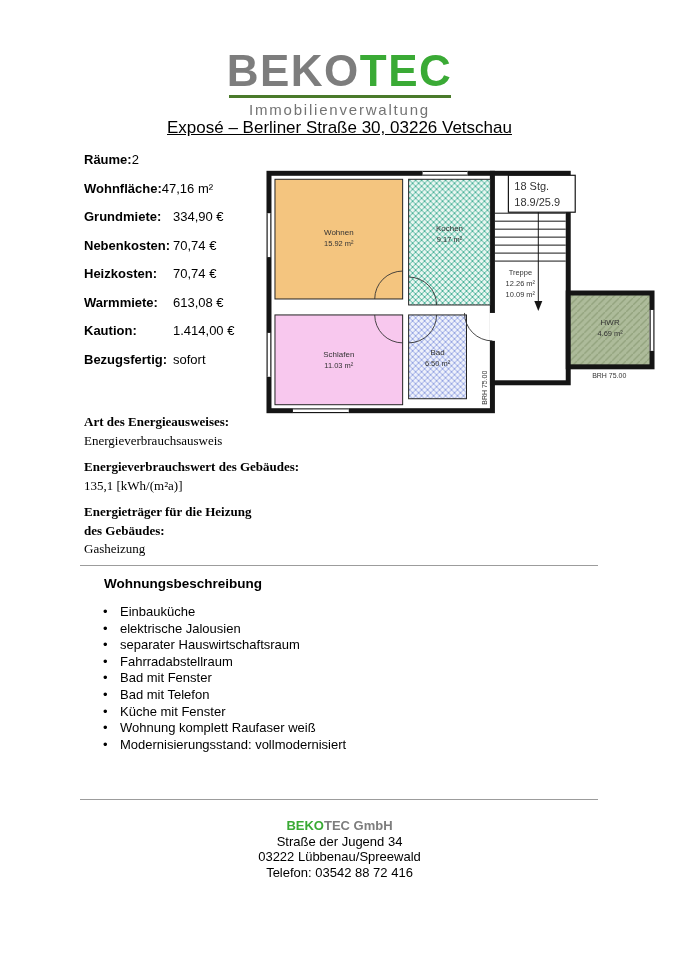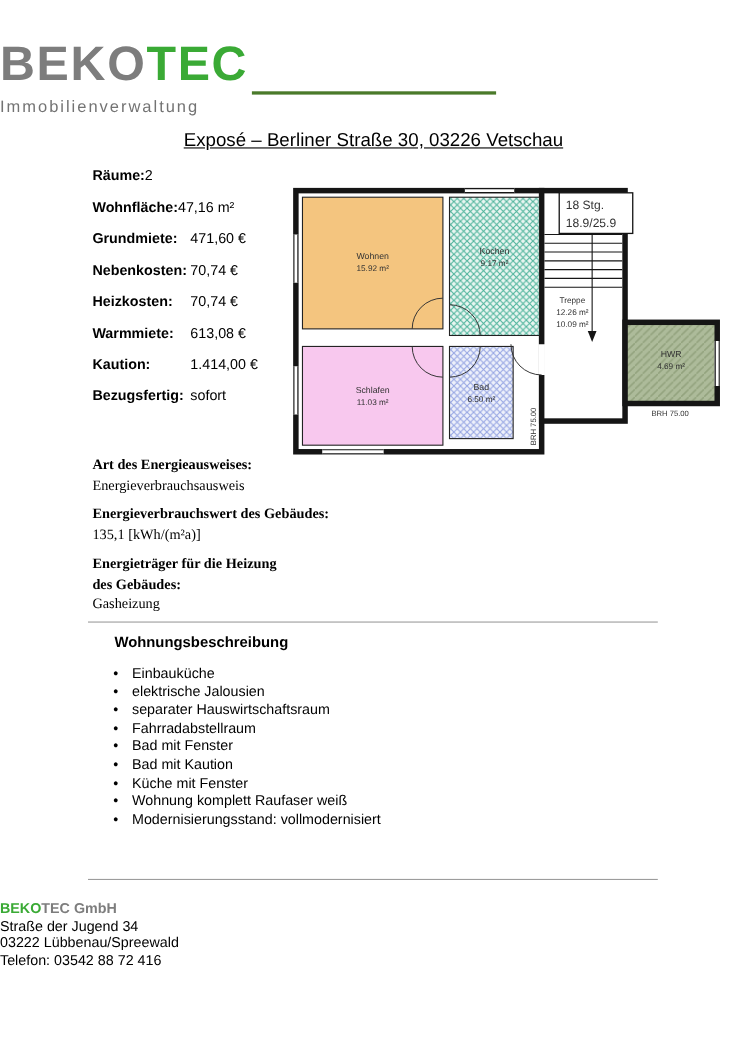--- a/index.html
+++ b/index.html
@@ -1,21 +1,21 @@
 <!DOCTYPE html>
 <html><head>
 <meta charset="utf-8">
 <style>
   * { margin:0; padding:0; box-sizing:border-box; }
   html,body { background:#ffffff; }
   body { font-family:"Liberation Sans", sans-serif; color:#000; }
   .page { position:relative; width:679px; height:960px; background:#fff; overflow:hidden; margin:0 auto; }
 
   
-  .logo { position:absolute; top:36px; left:0; right:0; }
+  .logo { position:absolute; top:48px; left:0; right:0; text-align:center; }
   .logo-text { font-size:44px; font-weight:bold; letter-spacing:1.5px; line-height:1.05; }
   .logo-gray { color:#7d7d7d; }
   .logo-green { color:#3aaa35; }
   .logo-rule { width:222px; height:3px; background:#4a7a2a; margin:1px auto 3px auto; }
   .logo-sub { font-size:15px; color:#737373; letter-spacing:1.8px; }
 
   
   .title { position:absolute; top:118px; left:0; right:0; text-align:center;
            font-size:17px; text-decoration:underline; }
 
@@ -42,21 +42,21 @@
   .divider-2 { top:799px; }
 
   
   .description { position:absolute; top:576px; left:84px; width:500px; font-size:13px; }
   .desc-heading { font-weight:bold; font-size:13.5px;margin-left:20px; }
   .feature-list { list-style:none; margin-top:13px; }
   .feature-list li { position:relative; padding-left:36px; line-height:16.6px; }
   .feature-list li::before { content:"\2022"; position:absolute; left:19px; }
 
   
-  .footer { position:absolute; top:818px; left:0; right:0; font-size:13px; line-height:15.5px; }
+  .footer { position:absolute; top:818px; left:0; right:0; text-align:center; font-size:13px; line-height:15.5px; }
   .company { font-weight:bold; }
   .company-green { color:#3aaa35; }
   .company-gray { color:#7d7d7d; }
   .footer-block-2 { margin-top:13px; }
 </style>
 </head>
 <body>
 
 <div class="page">
 
@@ -66,21 +66,21 @@
     </div>
     <div class="logo-rule"></div>
     <div class="logo-sub">Immobilienverwaltung</div>
   </div>
 
   <div class="title">Exposé – Berliner Straße 30, 03226 Vetschau</div>
 
   <div class="details">
     <div class="row"><span class="lbl">Räume:</span><span class="val">2</span></div>
     <div class="row"><span class="lbl">Wohnfläche:</span><span class="val">47,16 m²</span></div>
-    <div class="row"><span class="lbl">Grundmiete:</span><span class="val">471,60 €</span></div>
+    <div class="row"><span class="lbl">Grundmiete:</span><span class="val">334,90 €</span></div>
     <div class="row"><span class="lbl">Nebenkosten:</span><span class="val">70,74 €</span></div>
     <div class="row"><span class="lbl">Heizkosten:</span><span class="val">70,74 €</span></div>
     <div class="row"><span class="lbl">Warmmiete:</span><span class="val">613,08 €</span></div>
     <div class="row"><span class="lbl">Kaution:</span><span class="val">1.414,00 €</span></div>
     <div class="row"><span class="lbl">Bezugsfertig:</span><span class="val">sofort</span></div>
   </div>
 
   <div class="energy">
     <p class="e-label">Art des Energieausweises:</p>
     <p>Energieverbrauchsausweis</p>
@@ -183,21 +183,21 @@
   <div class="divider divider-1"></div>
 
   <div class="description">
     <div class="desc-heading">Wohnungsbeschreibung</div>
     <ul class="feature-list">
       <li>Einbauküche</li>
       <li>elektrische Jalousien</li>
       <li>separater Hauswirtschaftsraum</li>
       <li>Fahrradabstellraum</li>
       <li>Bad mit Fenster</li>
-      <li>Bad mit Kaution</li>
+      <li>Bad mit Telefon</li>
       <li>Küche mit Fenster</li>
       <li>Wohnung komplett Raufaser weiß</li>
       <li>Modernisierungsstand: vollmodernisiert</li>
     </ul>
   </div>
 
   <div class="divider divider-2"></div>
 
   <div class="footer">
     <div>

